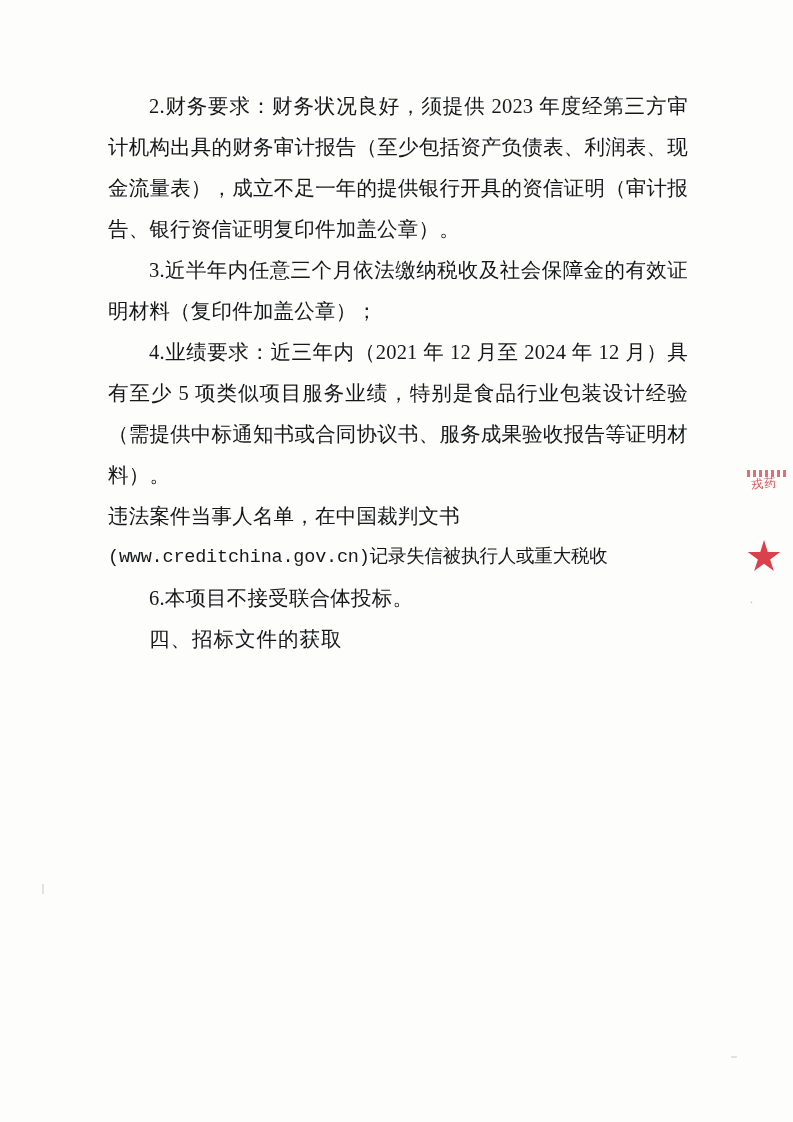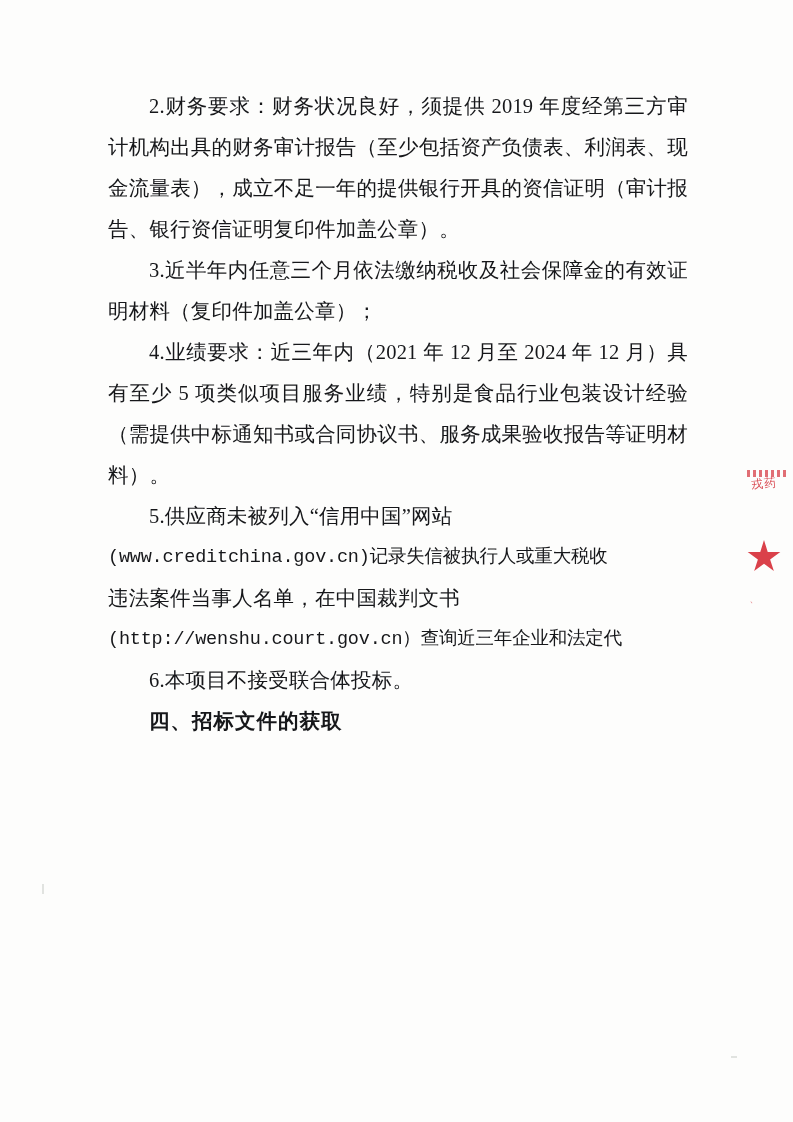--- a/index.html
+++ b/index.html
@@ -33,21 +33,21 @@
     text-align: justify;
     margin: 0 0 0 0;
     text-indent: 2em;
     word-break: break-all;
   }
   .para.noindent {
     text-indent: 0;
   }
   .para.heading {
     text-indent: 2em;
-    font-weight: 700;
+    font-weight: 400;
     letter-spacing: 1px;
   }
   .mono {
     font-family: "Liberation Mono", "DejaVu Sans Mono", monospace;
     font-size: 18.5px;
     letter-spacing: -0.2px;
   }
   
   .stamp {
     position: absolute;
@@ -108,33 +108,31 @@
     opacity: .6;
   }
 </style>
 </head>
 <body>
 
 <div class="page">
 
   <div class="content">
 
-    <p class="para">2.财务要求：财务状况良好，须提供 2019 年度经第三方审计机构出具的财务审计报告（至少包括资产负债表、利润表、现金流量表），成立不足一年的提供银行开具的资信证明（审计报告、银行资信证明复印件加盖公章）。</p>
+    <p class="para">2.财务要求：财务状况良好，须提供 2023 年度经第三方审计机构出具的财务审计报告（至少包括资产负债表、利润表、现金流量表），成立不足一年的提供银行开具的资信证明（审计报告、银行资信证明复印件加盖公章）。</p>
 
     <p class="para">3.近半年内任意三个月依法缴纳税收及社会保障金的有效证明材料（复印件加盖公章）；</p>
 
     <p class="para">4.业绩要求：近三年内（2021 年 12 月至 2024 年 12 月）具有至少 5 项类似项目服务业绩，特别是食品行业包装设计经验（需提供中标通知书或合同协议书、服务成果验收报告等证明材料）。</p>
 
-    <p class="para">5.供应商未被列入“信用中国”网站</p>
+
+    <p class="para noindent">违法案件当事人名单，在中国裁判文书</p>
 
     <p class="para noindent mono">(www.creditchina.gov.cn)记录失信被执行人或重大税收</p>
 
-    <p class="para noindent">违法案件当事人名单，在中国裁判文书</p>
-
-    <p class="para noindent mono">(http://wenshu.court.gov.cn）查询近三年企业和法定代</p>
 
 
     <p class="para">6.本项目不接受联合体投标。</p>
 
     <p class="para heading">四、招标文件的获取</p>
 
 
 
   </div>
 

